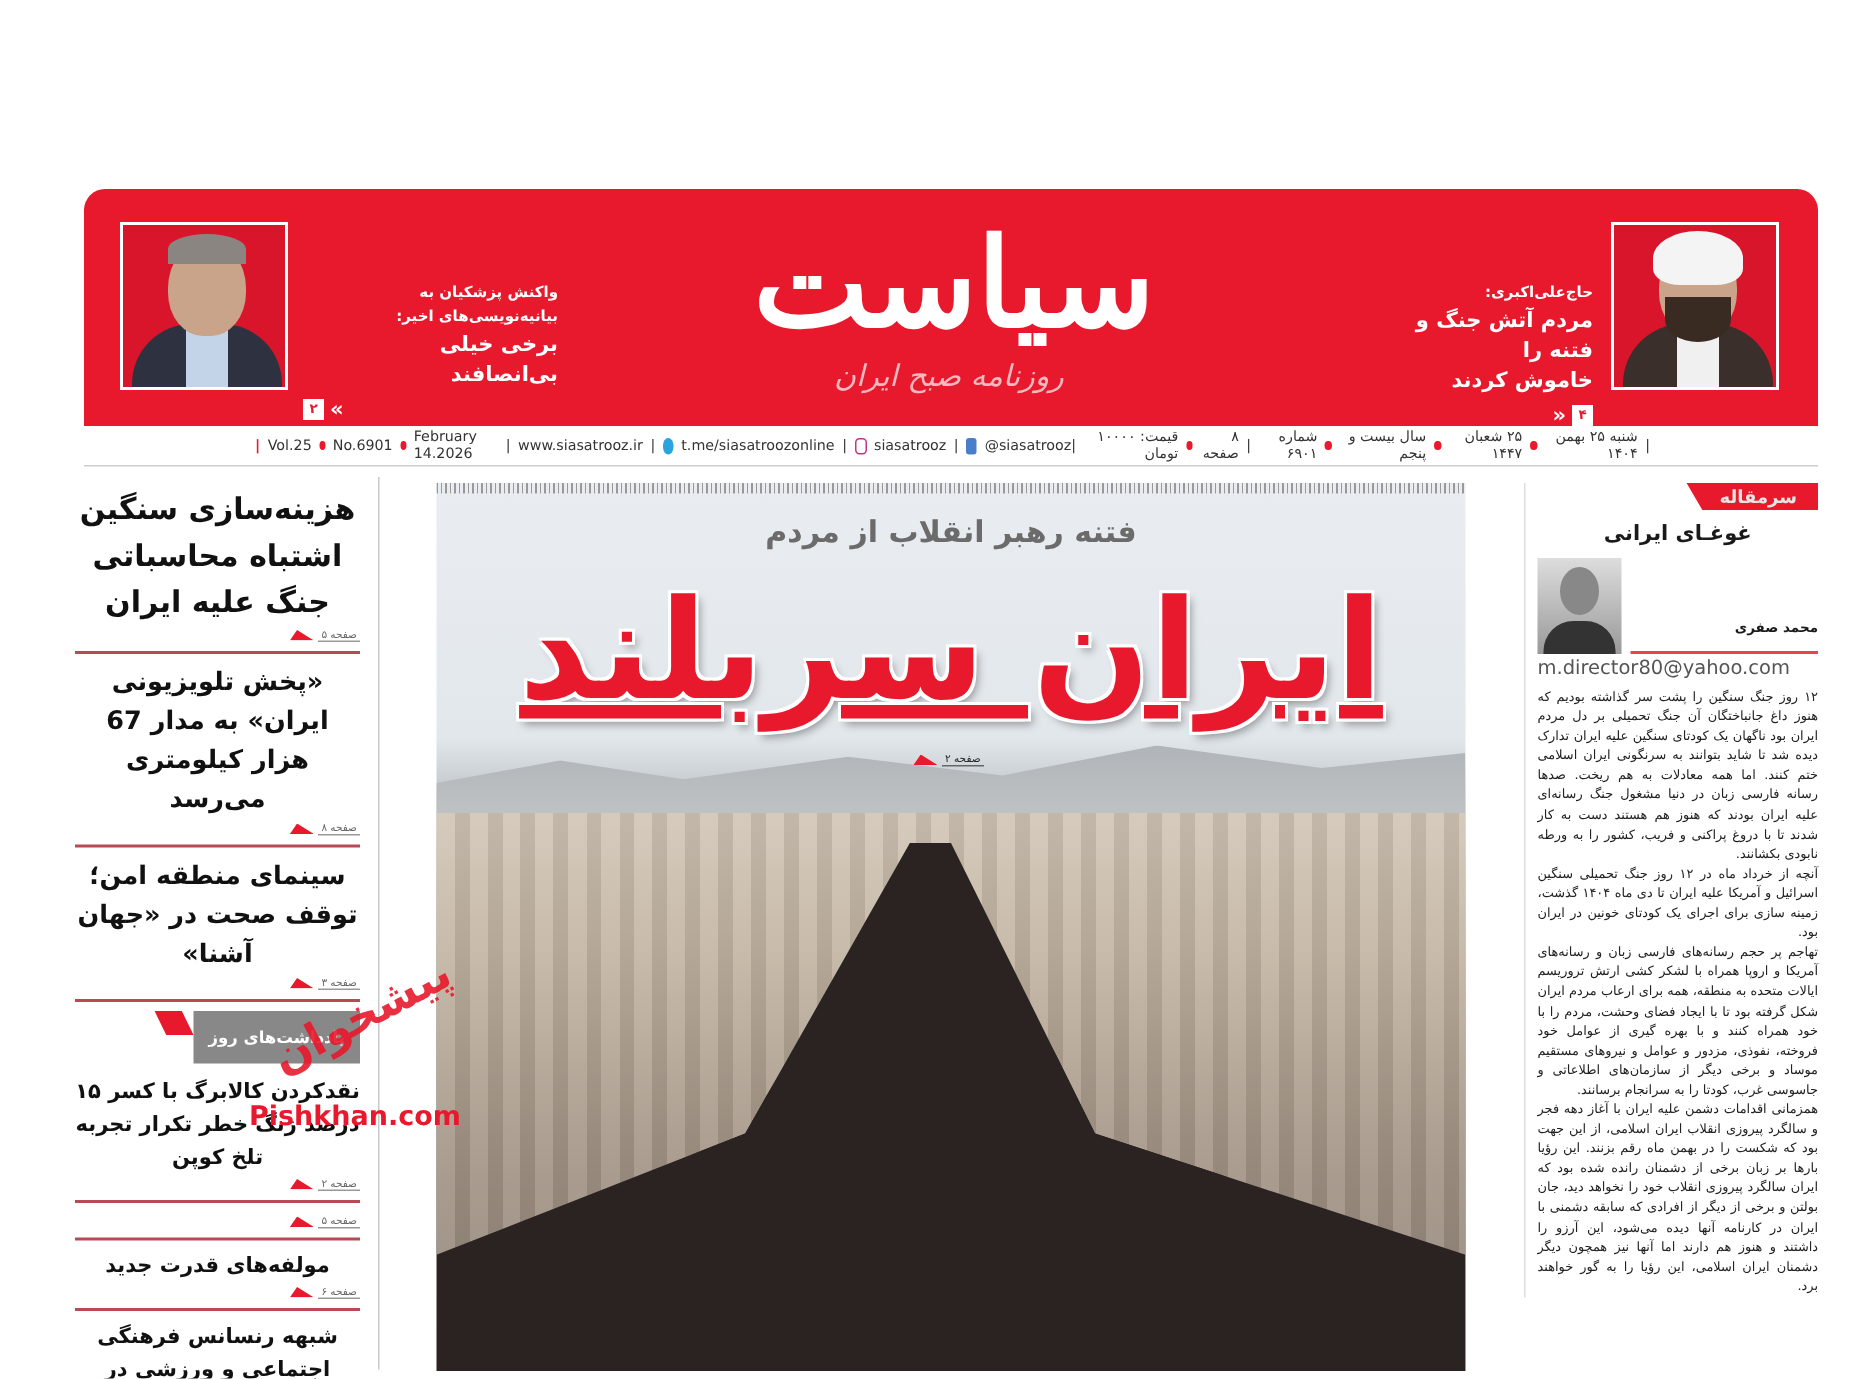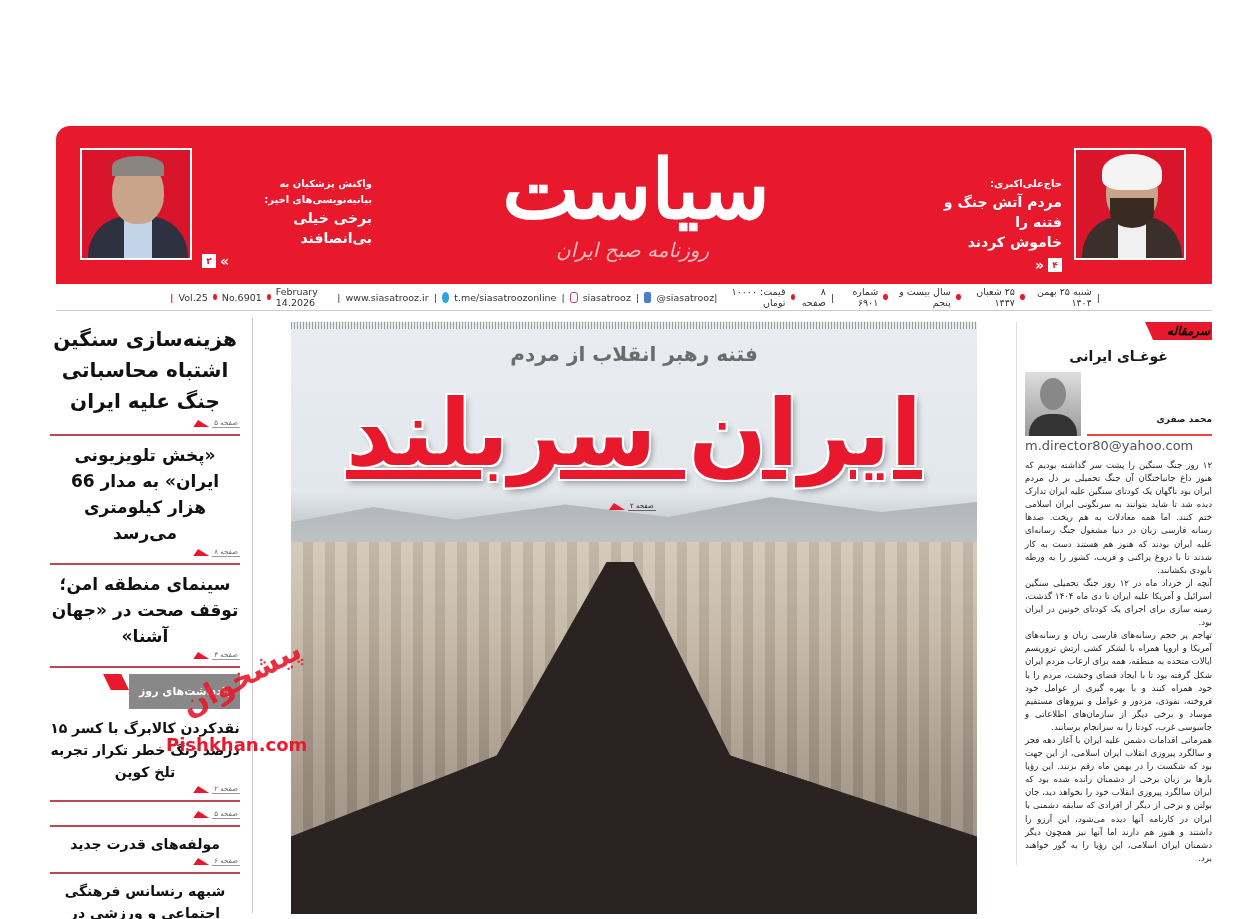--- a/index.html
+++ b/index.html
@@ -38,21 +38,21 @@
   .portrait.right .beard {
     position: absolute; left: 34px; top: 48px; width: 44px; height: 30px;
     border-radius: 0 0 50% 50%; background: #3a2b22;
   }
   .portrait.right .suit { background: #3a2f2a; }
   .portrait.right .shirt { background: #f0f0f0; }
 
   .mast-teaser { position: absolute; top: 50px; color: #ffffff; direction: rtl; text-align: right; }
   .mast-teaser.left { left: 146px; width: 170px; }
   .mast-teaser.right { right: 150px; width: 150px; }
-  .mast-teaser .kicker { font-size: 10px; font-weight: bold; line-height: 16px; }
+  .mast-teaser .kicker { font-size: 10px; font-weight: bold; line-height: 16px; margin-top: 12px; }
   .mast-teaser .headline { font-size: 14px; font-weight: bold; line-height: 20px; }
   .mast-teaser .pageref { display: flex; align-items: center; gap: 4px; margin-top: 6px; direction: ltr; }
   .mast-teaser.left .pageref { justify-content: flex-start; }
   .mast-teaser.right .pageref { justify-content: flex-end; }
   .pagebox { width: 14px; height: 14px; background: #ffffff; color: #e8192c; font-size: 9px; font-weight: bold; text-align: center; line-height: 14px; }
   .chev { color: #ffffff; font-size: 14px; font-weight: bold; line-height: 14px; }
 
   .logo {
     position: absolute; left: 380px; top: 8px; width: 400px; height: 140px;
     color: #ffffff; text-align: center; direction: rtl;
@@ -109,21 +109,21 @@
     clip-path: polygon(46% 0, 50% 0, 64% 55%, 100% 78%, 100% 100%, 0 100%, 0 78%, 30% 55%); }
   .hero .kicker { position: absolute; top: 20px; left: 0; width: 100%; text-align: center; direction: rtl;
     font-size: 20px; font-weight: bold; color: #6b6b6b; }
   .hero .mainhead { position: absolute; top: 52px; left: 0; width: 100%; text-align: center; direction: rtl;
     font-size: 92px; font-weight: bold; color: #e8192c; line-height: 120px;
     text-shadow: 2px 2px 0 #fff, -2px -2px 0 #fff, 2px -2px 0 #fff, -2px 2px 0 #fff, 3px 4px 6px rgba(0,0,0,.35); text-decoration: underline; }
   .hero .heroref { position: absolute; top: 180px; left: 318px; display: flex; align-items: center; gap: 3px; direction: ltr; }
 
   .rightcol { position: absolute; left: 1016px; top: 322px; width: 196px; border-left: 1px solid #dddddd; padding-left: 8px; direction: rtl; }
   .editorial-tag { display: flex; justify-content: flex-start; }
-  .editorial-tag span { background: #e8192c; color: #000000; font-size: 12px; font-weight: bold; padding: 2px 2px 2px 22px; clip-path: polygon(0 0, 100% 0, 100% 100%, 12% 100%); font-style: italic; }
+  .editorial-tag span { background: #e8192c; color: #e5e5e5; font-size: 12px; font-weight: bold; padding: 2px 14px 2px 22px; clip-path: polygon(0 0, 100% 0, 100% 100%, 12% 100%); }
   .ed-title { text-align: center; font-size: 14px; font-weight: bold; margin-top: 8px; }
   .author { display: flex; align-items: flex-end; gap: 6px; margin-top: 8px; height: 64px; }
   .author .photo { width: 56px; height: 64px; background: linear-gradient(#ddd, #999); position: relative; overflow: hidden; }
   .author .photo::before { content: ""; position: absolute; left: 15px; top: 6px; width: 26px; height: 32px; border-radius: 50%; background: #888; }
   .author .photo::after { content: ""; position: absolute; left: 4px; bottom: 0; width: 48px; height: 22px; border-radius: 20px 20px 0 0; background: #333; }
   .author .name { flex: 1; font-size: 9px; font-weight: bold; border-bottom: 2px solid #ef4444; padding-bottom: 10px; }
   .email { font-size: 13px; color: #555; direction: ltr; text-align: left; margin-top: 2px; }
   .ed-body { font-size: 8.6px; line-height: 13.1px; text-align: justify; margin-top: 6px; color: #222; }
   .ed-body p { text-indent: 0; }
 </style>
@@ -210,21 +210,21 @@
 
 <aside class="leftcol">
   <div class="story big">
     <h2>هزینه‌سازی سنگین اشتباه محاسباتی جنگ علیه ایران</h2>
     <div class="ref">
       <span class="flag"></span>
       <span class="txt">صفحه ۵</span>
     </div>
   </div>
   <div class="story">
-    <h2>«پخش تلویزیونی ایران» به مدار 66 هزار کیلومتری می‌رسد</h2>
+    <h2>«پخش تلویزیونی ایران» به مدار 67 هزار کیلومتری می‌رسد</h2>
     <div class="ref">
       <span class="flag"></span>
       <span class="txt">صفحه ۸</span>
     </div>
   </div>
   <div class="story">
     <h2>سینمای منطقه امن؛ توقف صحت در «جهان آشنا»</h2>
     <div class="ref">
       <span class="flag"></span>
       <span class="txt">صفحه ۳</span>

